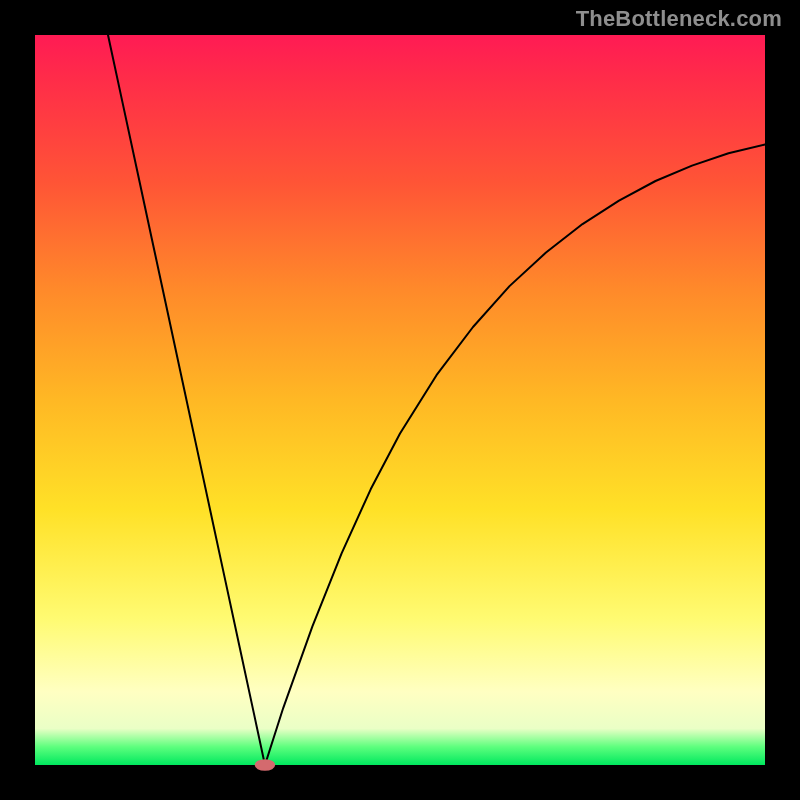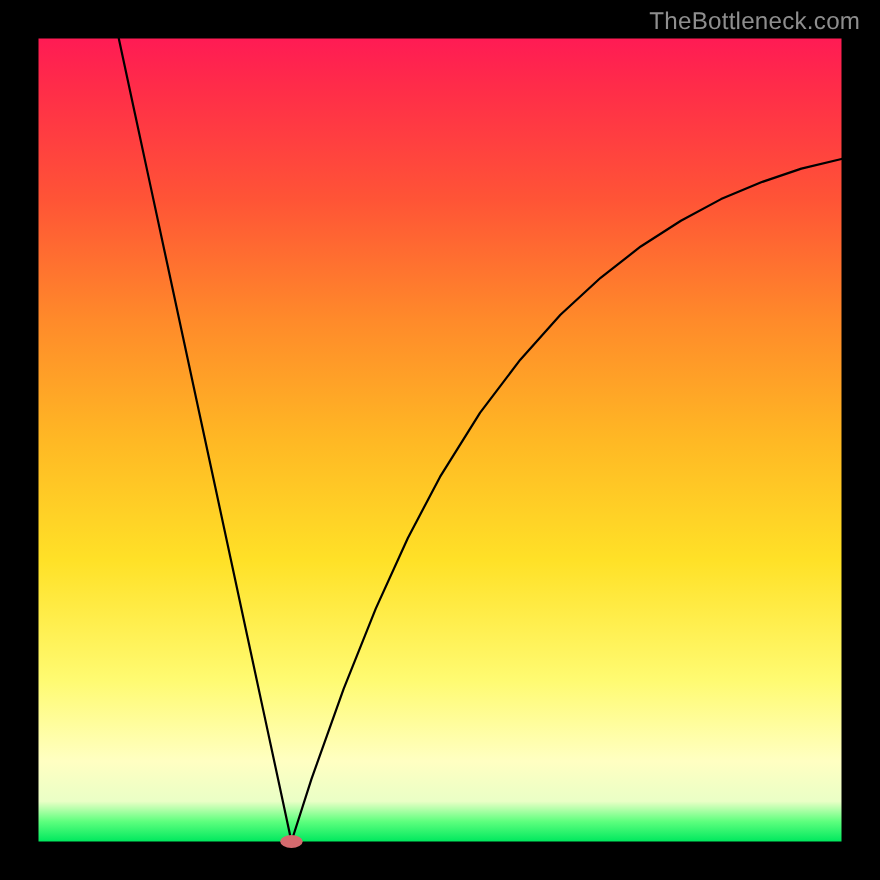--- a/index.html
+++ b/index.html
@@ -40,21 +40,21 @@
       #5eff7e 97.5%,
       #00e85e 100%
     );
   }
   .watermark {
     position: absolute;
     top: 6px;
     right: 18px;
     color: #8e8e8e;
     font-size: 22px;
-    font-weight: 400;
+    font-weight: 700;
     letter-spacing: 0.2px;
     text-align: right;
     pointer-events: none;
   }
   svg.overlay {
     position: absolute;
     left: 0;
     top: 0;
     width: 730px;
     height: 730px;

